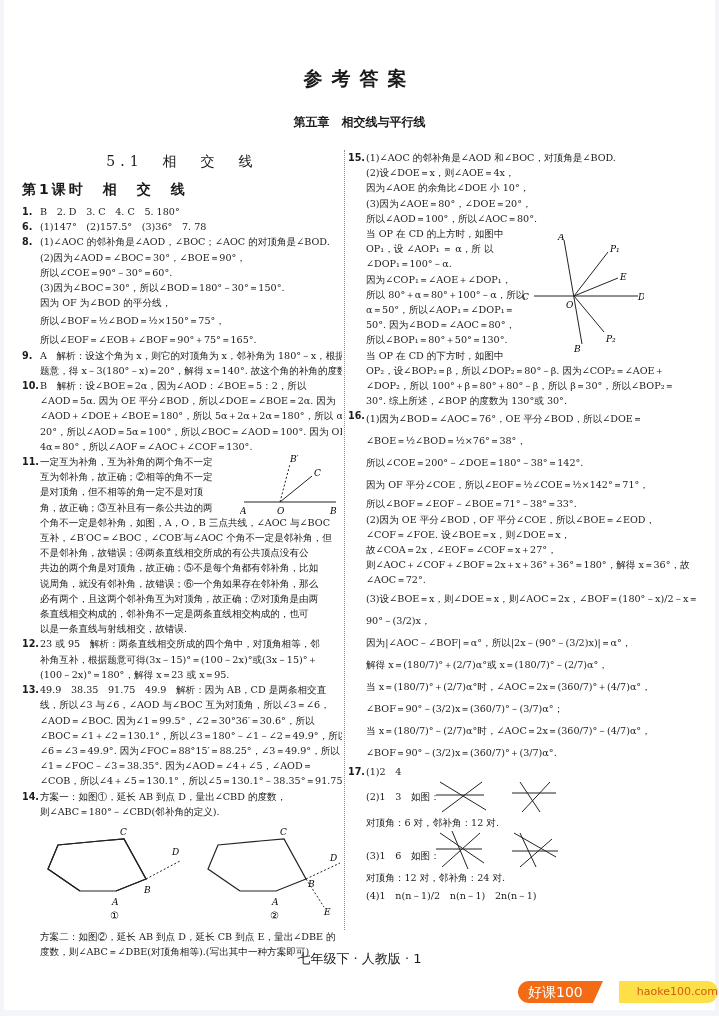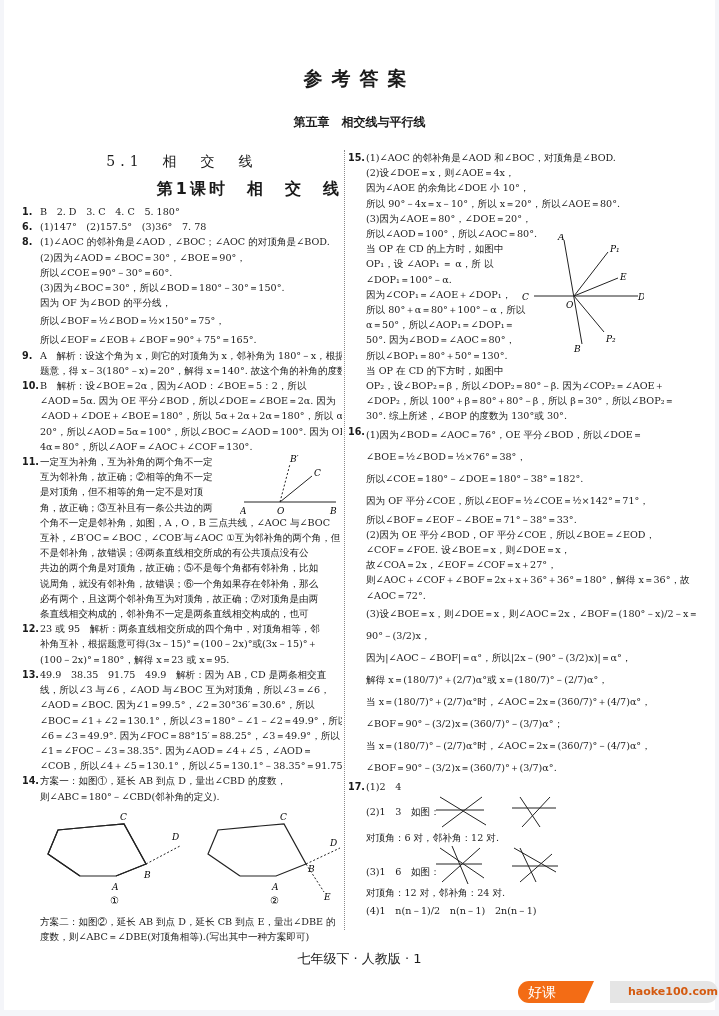--- a/index.html
+++ b/index.html
@@ -19,21 +19,21 @@
     font-size: 12px; font-weight: bold; font-family: "DejaVu Sans", sans-serif;
   }
   .col { position: absolute; font-size: 9.6px; line-height: 15.2px; }
   .col-left { left: 18px; top: 150px; width: 320px; }
   .col-right { left: 344px; top: 150px; width: 350px; }
   .divider {
     position: absolute; left: 340px; top: 150px; width: 0; height: 780px;
     border-left: 1px dotted #888;
   }
   .sec-title { text-align: center; font-size: 14px; letter-spacing: 5px; margin: 0 0 6px 0; height: 22px; line-height: 22px; }
-  .lesson-title { text-align: right; font-size: 16px; font-weight: bold; letter-spacing: 3px; height: 22px; line-height: 22px; margin-bottom: 4px; font-family: "DejaVu Sans", sans-serif; }
+  .lesson-title { text-align: left; font-size: 14px; font-weight: bold; letter-spacing: 3px; height: 22px; line-height: 22px; margin-bottom: 4px; font-family: "DejaVu Sans", sans-serif; }
   .q { position: relative; padding-left: 18px; }
   .qn { position: absolute; left: 0; top: 0; font-weight: bold; font-family: "DejaVu Sans", sans-serif; }
   .ln { white-space: nowrap; overflow: hidden; text-overflow: clip; }
   .tall { line-height: 22px; }
   .footer {
     position: absolute; top: 950px; left: 0; width: 100%; text-align: center;
     font-size: 13px; font-family: "DejaVu Sans", sans-serif;
   }
   .badge {
     position: absolute; left: 514px; top: 981px; height: 22px; width: 200px;
@@ -43,22 +43,22 @@
   }
   .badge-left {
     background: #f36c15; color: #fff; font-size: 14px; line-height: 22px;
     padding: 0 6px 0 10px; position: relative; width: 90px;
   }
   .badge-left::after {
     content: ""; position: absolute; right: -10px; top: 0;
     border-top: 22px solid #f36c15; border-right: 10px solid transparent;
   }
   .badge-right {
-    background: #e5e5e5; color: #d45a10; font-size: 11px; line-height: 22px;
-    padding-left: 18px; flex: 1; font-weight: bold;
+    background: #fde047; color: #d45a10; font-size: 11px; line-height: 22px;
+    padding-left: 18px; flex: 1;
   }
   .float-fig { position: absolute; }
 </style>
 </head>
 <body>
 
 <div class="page">
 
   <div class="title">参考答案</div>
   <div class="chapter">第五章　相交线与平行线</div>
@@ -104,26 +104,27 @@
       <div class="ln">4α＝80°，所以∠AOF＝∠AOC＋∠COF＝130°.</div>
     </div>
 
     <div class="q" style="position:relative;">
       <span class="qn">11.</span>
       <div class="ln">一定互为补角，互为补角的两个角不一定</div>
       <div class="ln">互为邻补角，故正确；②相等的角不一定</div>
       <div class="ln">是对顶角，但不相等的角一定不是对顶</div>
       <div class="ln">角，故正确；③互补且有一条公共边的两</div>
       <div class="ln">个角不一定是邻补角，如图，A，O，B 三点共线，∠AOC 与∠BOC</div>
-      <div class="ln">互补，∠B′OC＝∠BOC，∠COB′与∠AOC ①互为邻补角的两个角，但</div>
+      <div class="ln">互补，∠B′OC＝∠BOC，∠COB′与∠AOC 个角不一定是邻补角，但</div>
       <div class="ln">不是邻补角，故错误；④两条直线相交所成的有公共顶点没有公</div>
       <div class="ln">共边的两个角是对顶角，故正确；⑤不是每个角都有邻补角，比如</div>
       <div class="ln">说周角，就没有邻补角，故错误；⑥一个角如果存在邻补角，那么</div>
       <div class="ln">必有两个，且这两个邻补角互为对顶角，故正确；⑦对顶角是由两</div>
       <div class="ln">条直线相交构成的，邻补角不一定是两条直线相交构成的，也可</div>
+      <div class="ln">以是一条直线与射线相交，故错误.</div>
 
       <svg class="float-fig" style="left:218px; top:-2px;" width="100" height="72" viewBox="0 0 100 72">
         <line x1="4" y1="50" x2="96" y2="50" stroke="#222" stroke-width="1"></line>
         <line x1="40" y1="50" x2="72" y2="24" stroke="#222" stroke-width="1"></line>
         <line x1="40" y1="50" x2="50" y2="12" stroke="#222" stroke-width="1" stroke-dasharray="2,2"></line>
         <text x="0" y="62" font-size="9" font-style="italic">A</text>
         <text x="37" y="62" font-size="9" font-style="italic">O</text>
         <text x="90" y="62" font-size="9" font-style="italic">B</text>
         <text x="74" y="24" font-size="9" font-style="italic">C</text>
         <text x="50" y="10" font-size="9" font-style="italic">B′</text>
@@ -181,21 +182,20 @@
       <div class="ln">度数，则∠ABC＝∠DBE(对顶角相等).(写出其中一种方案即可)</div>
     </div>
   </div>
 
   <div class="col col-right">
     <div class="q" style="position:relative;">
       <span class="qn">15.</span>
       <div class="ln">(1)∠AOC 的邻补角是∠AOD 和∠BOC，对顶角是∠BOD.</div>
       <div class="ln">(2)设∠DOE＝x，则∠AOE＝4x，</div>
       <div class="ln">因为∠AOE 的余角比∠DOE 小 10°，</div>
-      <div class="ln">所以 90°－4x＝x－10°，所以 x＝20°，所以∠AOE＝80°.</div>
       <div class="ln">(3)因为∠AOE＝80°，∠DOE＝20°，</div>
       <div class="ln">所以∠AOD＝100°，所以∠AOC＝80°.</div>
       <div class="ln">当 OP 在 CD 的上方时，如图中</div>
       <div class="ln">OP₁，设 ∠AOP₁ ＝ α，所 以</div>
       <div class="ln">∠DOP₁＝100°－α.</div>
       <div class="ln">因为∠COP₁＝∠AOE＋∠DOP₁，</div>
       <div class="ln">所以 80°＋α＝80°＋100°－α，所以</div>
       <div class="ln">α＝50°，所以∠AOP₁＝∠DOP₁＝</div>
       <div class="ln">50°. 因为∠BOD＝∠AOC＝80°，</div>
       <div class="ln">所以∠BOP₁＝80°＋50°＝130°.</div>
@@ -218,21 +218,21 @@
         <text x="124" y="66" font-size="9" font-style="italic">D</text>
         <text x="60" y="118" font-size="9" font-style="italic">B</text>
         <text x="92" y="108" font-size="9" font-style="italic">P₂</text>
       </svg>
     </div>
 
     <div class="q">
       <span class="qn">16.</span>
       <div class="ln tall">(1)因为∠BOD＝∠AOC＝76°，OE 平分∠BOD，所以∠DOE＝</div>
       <div class="ln tall">∠BOE＝½∠BOD＝½×76°＝38°，</div>
-      <div class="ln tall">所以∠COE＝180°－∠DOE＝180°－38°＝182°.</div>
+      <div class="ln tall">所以∠COE＝200°－∠DOE＝180°－38°＝142°.</div>
       <div class="ln tall">因为 OF 平分∠COE，所以∠EOF＝½∠COE＝½×142°＝71°，</div>
       <div class="ln">所以∠BOF＝∠EOF－∠BOE＝71°－38°＝33°.</div>
       <div class="ln">(2)因为 OE 平分∠BOD，OF 平分∠COE，所以∠BOE＝∠EOD，</div>
       <div class="ln">∠COF＝∠FOE. 设∠BOE＝x，则∠DOE＝x，</div>
       <div class="ln">故∠COA＝2x，∠EOF＝∠COF＝x＋27°，</div>
       <div class="ln">则∠AOC＋∠COF＋∠BOF＝2x＋x＋36°＋36°＝180°，解得 x＝36°，故</div>
       <div class="ln">∠AOC＝72°.</div>
       <div class="ln tall">(3)设∠BOE＝x，则∠DOE＝x，则∠AOC＝2x，∠BOF＝(180°－x)/2－x＝</div>
       <div class="ln tall">90°－(3/2)x，</div>
       <div class="ln tall">因为|∠AOC－∠BOF|＝α°，所以|2x－(90°－(3/2)x)|＝α°，</div>

